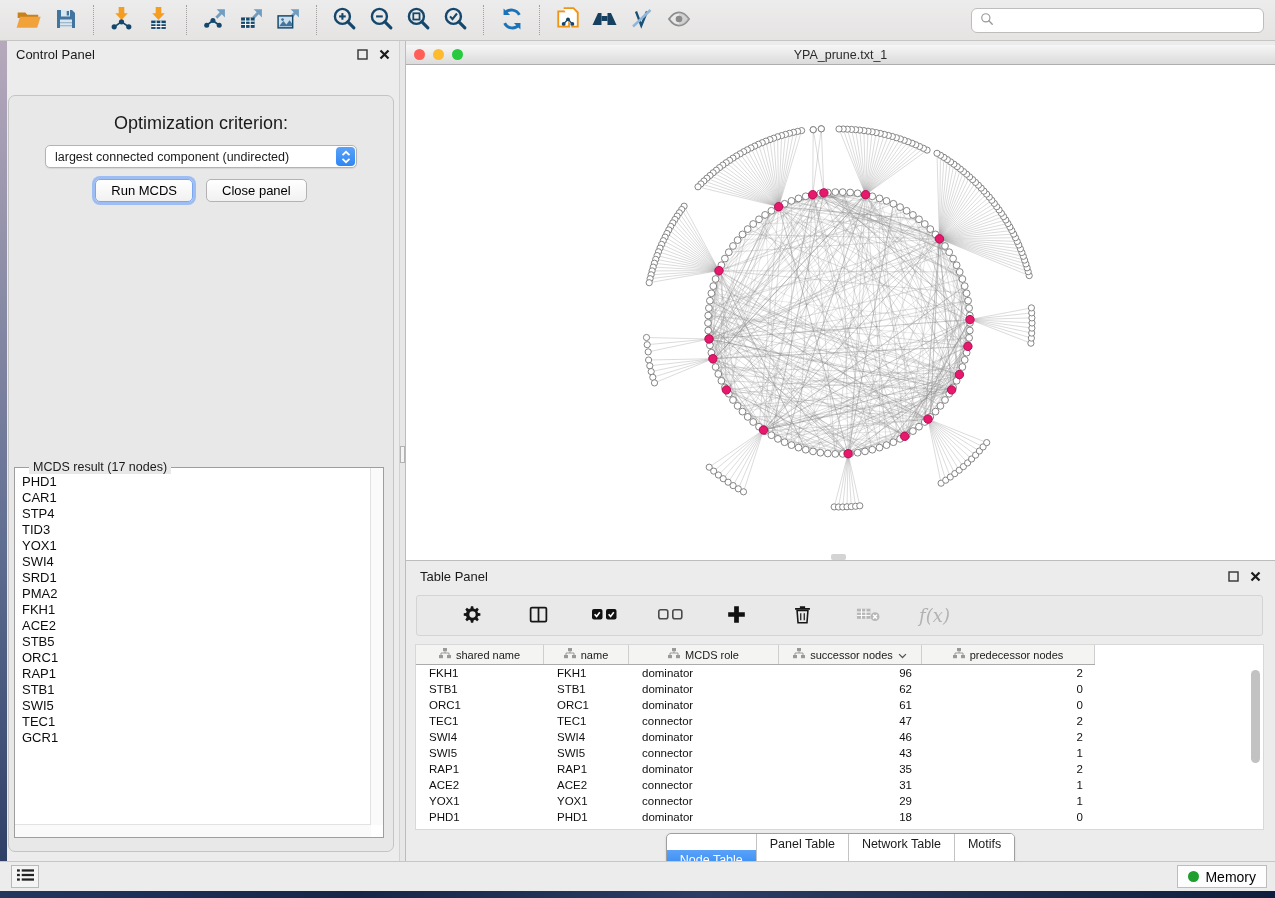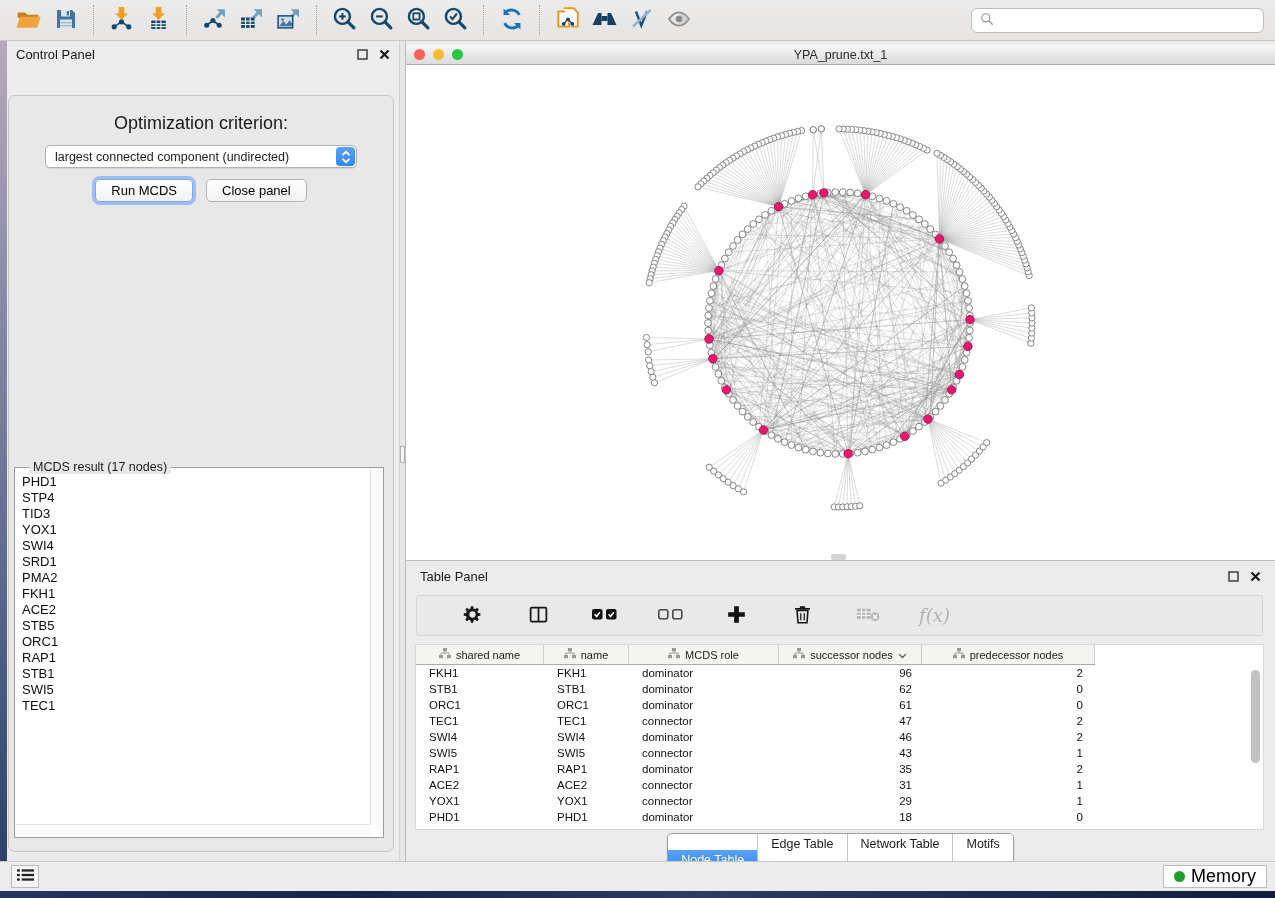--- a/index.html
+++ b/index.html
@@ -86,21 +86,21 @@
   .td.c3,.td.c4{text-align:right;padding:0 10px 0 0;}
   .td.c4{padding-right:12px;}
   .tp-vthumb{position:absolute;right:3px;top:25px;width:9px;height:93px;background:#c2c2c2;border-radius:5px;}
   .tp-tabs{position:absolute;left:0;right:0;top:272px;display:flex;justify-content:center;}
   
   .status-bar{position:absolute;left:0;top:861px;width:1275px;height:30px;background:#ececec;
               border-top:1px solid #c6c6c6;box-sizing:border-box;}
   .sb-list-btn{position:absolute;left:11px;top:3px;width:28px;height:23px;background:#f4f4f4;
                border:1px solid #b9b9b9;display:flex;align-items:center;justify-content:center;}
   .memory-btn{position:absolute;right:8px;top:3px;height:23px;padding:0 10px;background:#fdfdfd;
-              border:1px solid #bdbdbd;display:flex;align-items:center;gap:6px;font-size:18px;font-family:inherit;}
+              border:1px solid #bdbdbd;display:flex;align-items:center;gap:6px;font-size:14px;font-family:inherit;}
   .mem-dot{width:11px;height:11px;border-radius:50%;}
 </style>
 </head>
 <body>
 
 <div id="app">
 
   <div class="toolbar">
     <div id="tb-groups">
         <button class="tb-btn">
@@ -292,34 +292,36 @@
           </span>
       </div>
       <div class="btn-row">
         <button class="mac-btn focused">Run MCDS</button>
         <button class="mac-btn">Close panel</button>
       </div>
       <div class="group-box">
         <span class="legend">MCDS result (17 nodes)</span>
         <div class="gb-list" id="mcds-list">
             <div class="list-item">PHD1</div>
+            <div class="list-item">CAR1</div>
             <div class="list-item">STP4</div>
             <div class="list-item">TID3</div>
             <div class="list-item">YOX1</div>
             <div class="list-item">SWI4</div>
             <div class="list-item">SRD1</div>
             <div class="list-item">PMA2</div>
             <div class="list-item">FKH1</div>
             <div class="list-item">ACE2</div>
             <div class="list-item">STB5</div>
             <div class="list-item">ORC1</div>
             <div class="list-item">RAP1</div>
             <div class="list-item">STB1</div>
             <div class="list-item">SWI5</div>
             <div class="list-item">TEC1</div>
+            <div class="list-item">GCR1</div>
           </div>
         <div class="vtrack"></div>
         <div class="htrack"></div>
       </div>
     </div>
   </div>
 
   <div class="vsplit">
       <div class="grip"></div>
     </div>
@@ -1382,21 +1384,21 @@
             <div class="td c2" style="width: 150px;">dominator</div>
             <div class="td c3" style="width: 143px;">18</div>
             <div class="td c4" style="width: 173px;">0</div>
           </div>
         </div>
       <div class="tp-vthumb"></div>
     </div>
     <div class="tp-tabs">
         <div class="seg" id="tp-tabs-seg">
           <div class="seg-item active" style="background: linear-gradient(rgb(90, 162, 248), rgb(47, 134, 244)); margin-top: 16px;">Node Table</div>
-          <div class="seg-item">Edge Table</div>
+          <div class="seg-item">Panel Table</div>
           <div class="seg-item">Network Table</div>
           <div class="seg-item">Motifs</div>
         </div>
       </div>
   </div>
 
   <div class="status-bar">
     <button class="sb-list-btn">
       <span><svg width="17" height="14" viewBox="0 0 18 14">
             <g fill="#222">

